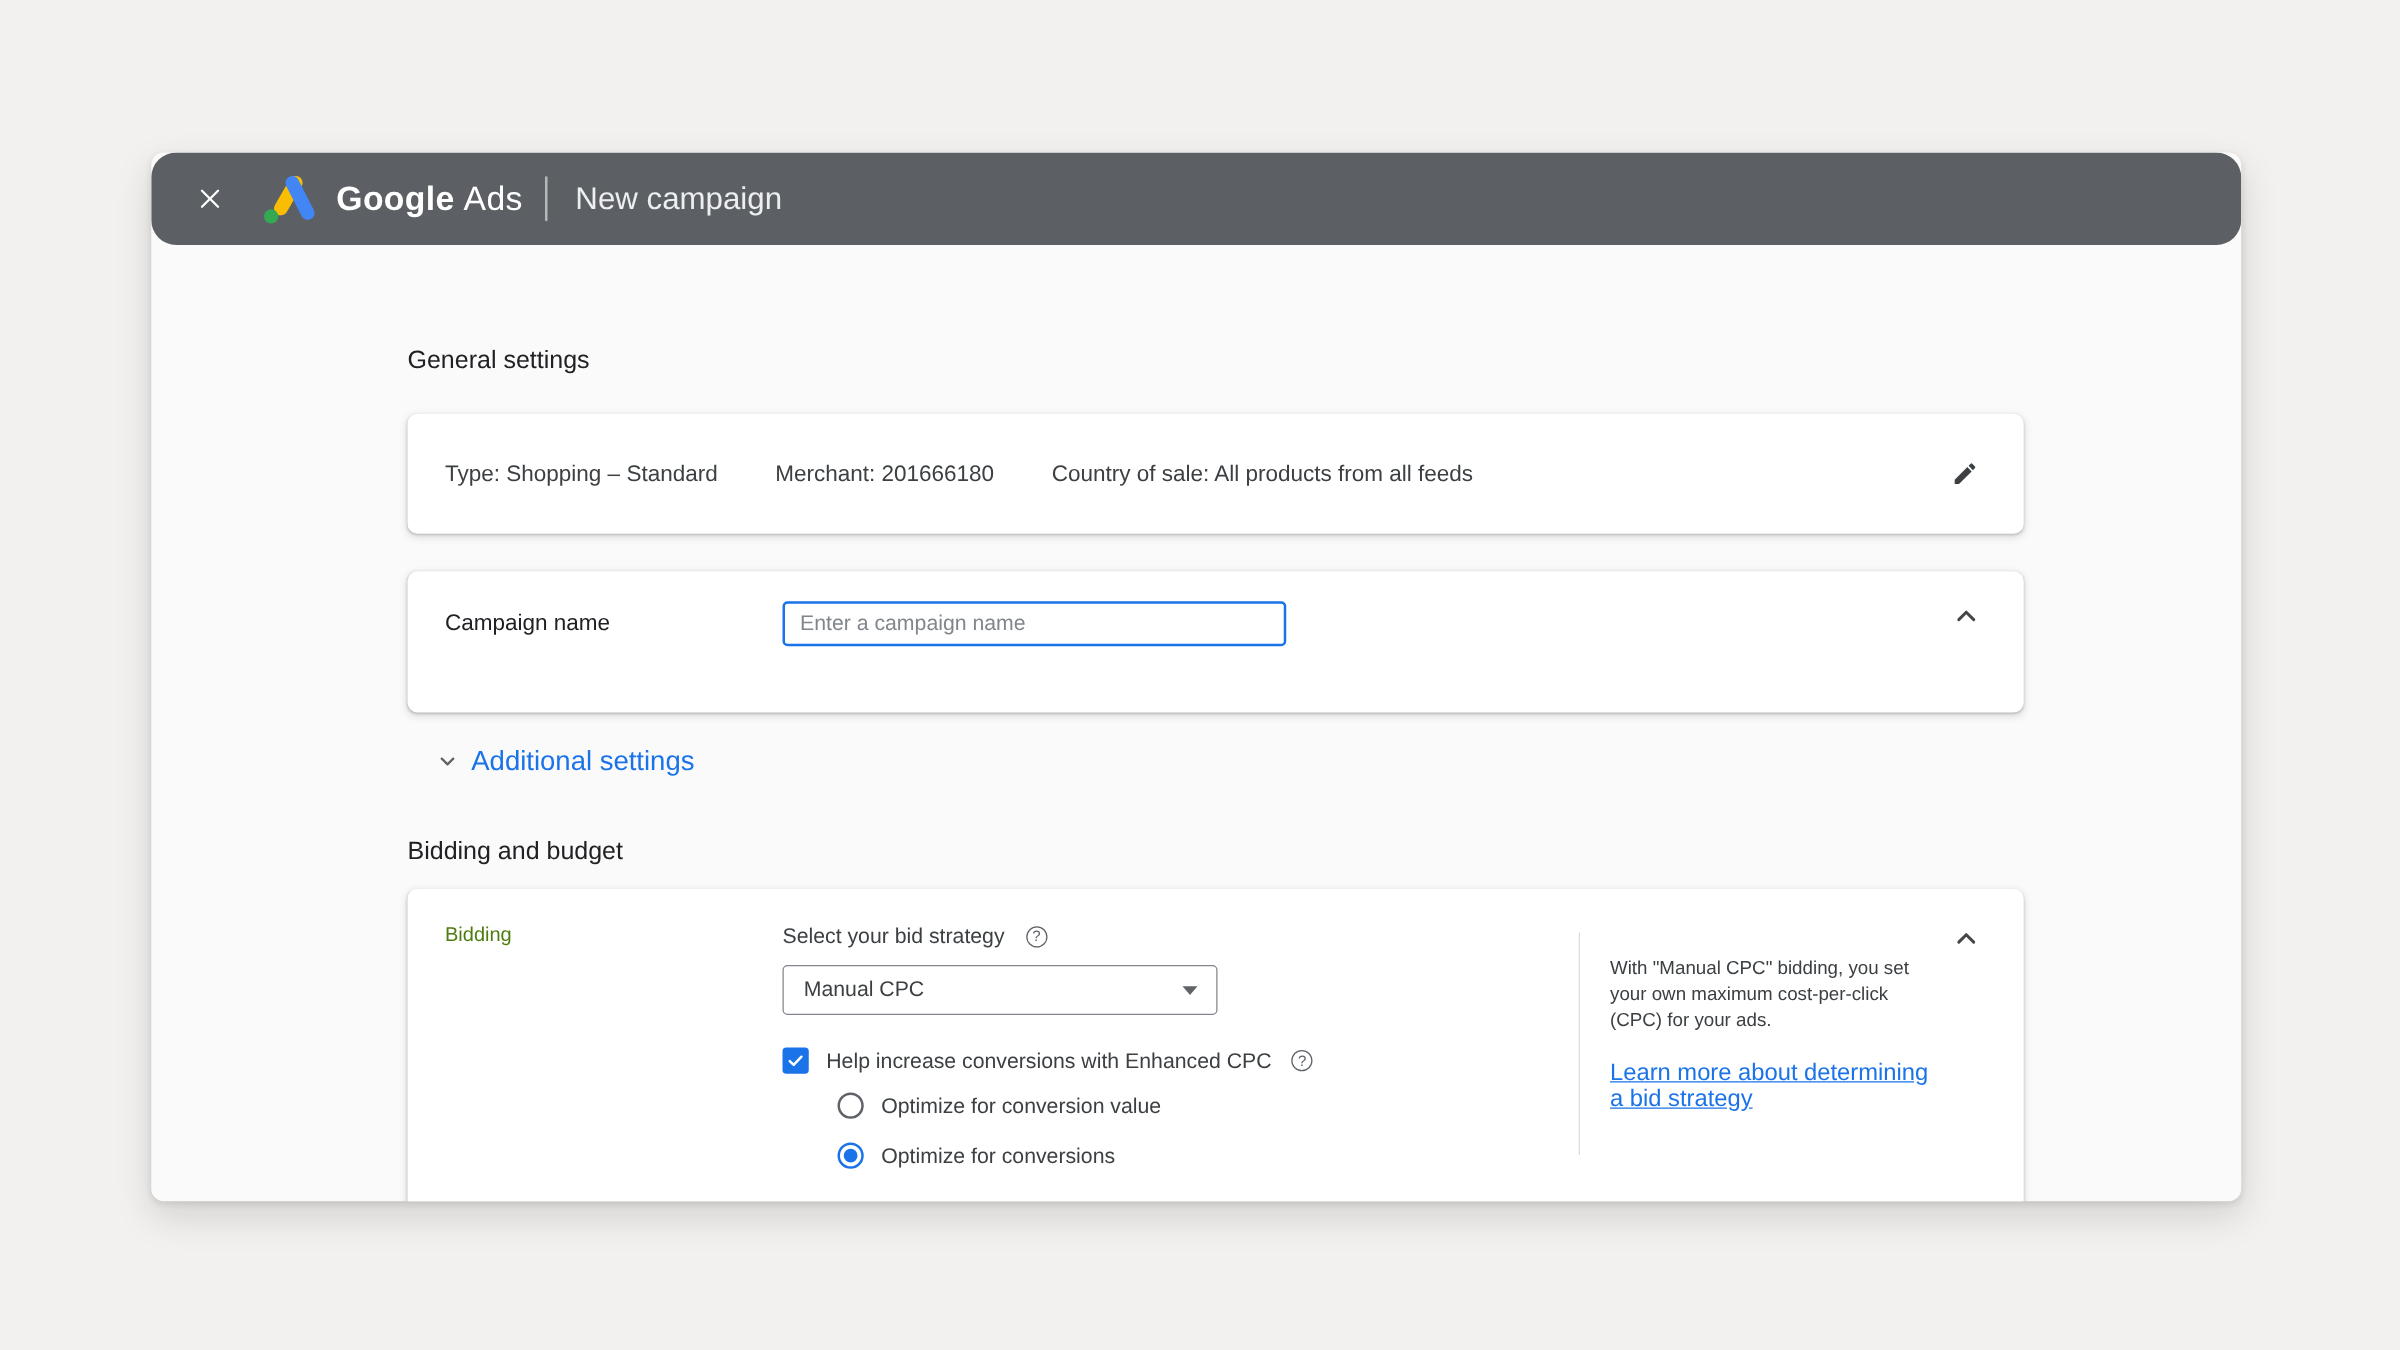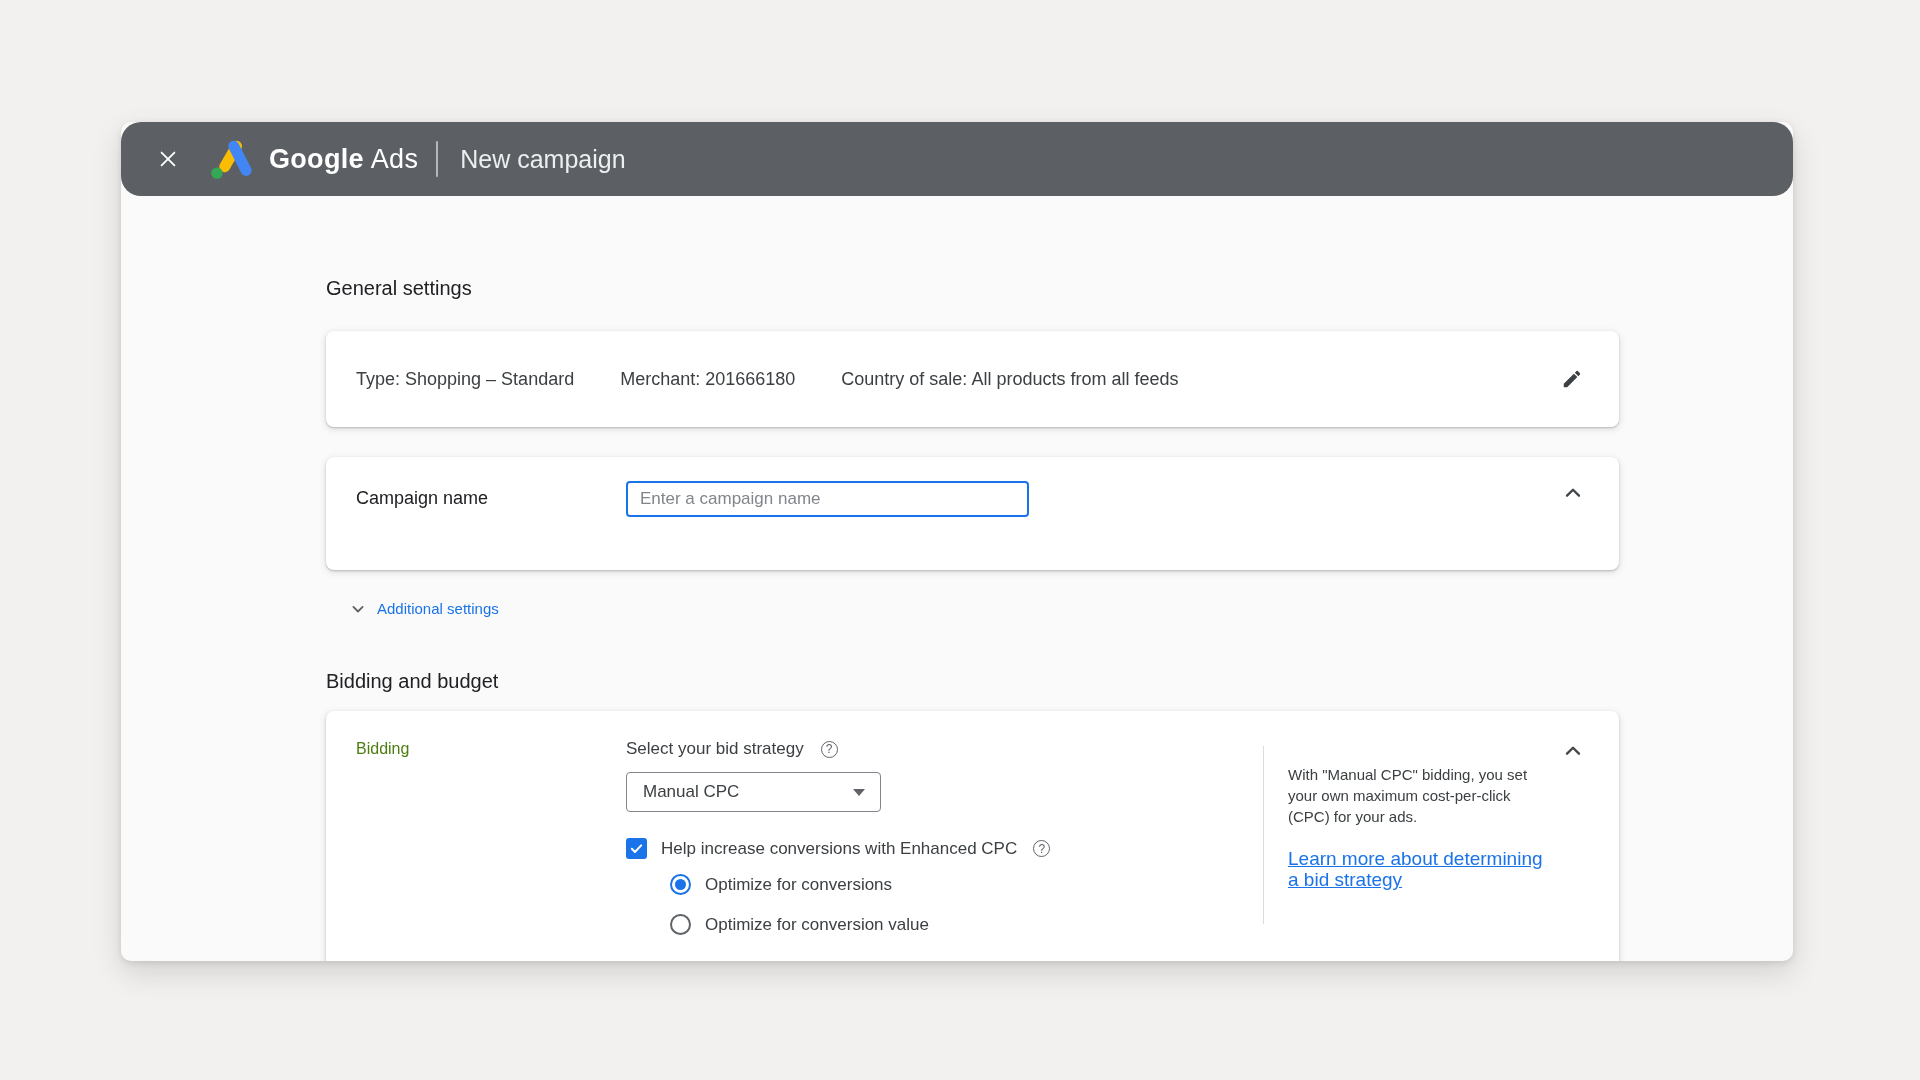--- a/index.html
+++ b/index.html
@@ -77,39 +77,39 @@
   }
   .text-input::placeholder { color:#80868b; }
   .collapse-btn { margin-left:auto; width:28px; height:24px; display:flex; align-items:center; justify-content:center; cursor:pointer; }
 
   
   .additional-row {
     margin-top:28px; margin-left:22px;
     display:flex; align-items:center; gap:9px;
     cursor:pointer; width:fit-content;
   }
-  .additional-label { color:#1a73e8; font-size:15px; line-height:22px; }
+  .additional-label { color:#1a73e8; font-size:22px; line-height:22px; }
 
   
   .card.bidding {
     margin-top:17px; height:300px;
     position:relative;
     display:flex; align-items:flex-start;
     padding:28px 32px 0 30px;
   }
   .bid-label { width:270px; font-size:16px; color:#4d7c0f; padding-top:1px; }
   .bid-main { width:620px; }
   .strategy-row { display:flex; align-items:center; gap:17px; font-size:17px; color:#3c4043; line-height:20px; }
   .help-icon {
     width:17px; height:17px; border:1.5px solid #5f6368; border-radius:50%;
     display:inline-flex; align-items:center; justify-content:center;
     font-size:12px; color:#5f6368; flex:0 0 auto; cursor:pointer;
   }
   .select-box {
-    margin-top:13px; width:255px; height:40px;
+    margin-top:13px; width:348px; height:40px;
     border:1px solid #80868b; border-radius:4px;
     display:flex; align-items:center;
     padding:0 15px 0 16px;
     font-size:17px; color:#3c4043; background:#fff; cursor:pointer;
   }
   .caret-down {
     margin-left:auto; width:0; height:0;
     border-left:6px solid transparent; border-right:6px solid transparent;
     border-top:7px solid #5f6368;
   }
@@ -218,30 +218,30 @@
           <span class="checkbox">
             <svg width="15" height="15" viewBox="0 0 24 24">
               <path d="M4.5 12.5 L9.5 17.5 L19.5 7" fill="none" stroke="#ffffff" stroke-width="3.2" stroke-linecap="round" stroke-linejoin="round"></path>
             </svg>
           </span>
           <span class="check-label">Help increase conversions with Enhanced CPC</span>
           <span class="help-icon">?</span>
         </div>
 
         <div class="radio-row">
+          <span class="radio unselected"></span>
+          <span class="radio-label">Optimize for conversion value</span>
+        </div>
+
+        <div class="radio-row">
           <span class="radio selected">
               <span class="dot"></span>
             </span>
           <span class="radio-label">Optimize for conversions</span>
         </div>
-
-        <div class="radio-row">
-          <span class="radio unselected"></span>
-          <span class="radio-label">Optimize for conversion value</span>
-        </div>
       </div>
 
       <div class="bid-divider"></div>
 
       <div class="help-panel">
         <div class="help-panel-text">With "Manual CPC" bidding, you set your own maximum cost-per-click (CPC) for your ads.</div>
         <a class="learn-link">Learn more about determining a bid strategy</a>
       </div>
 
       <div class="bid-collapse">

